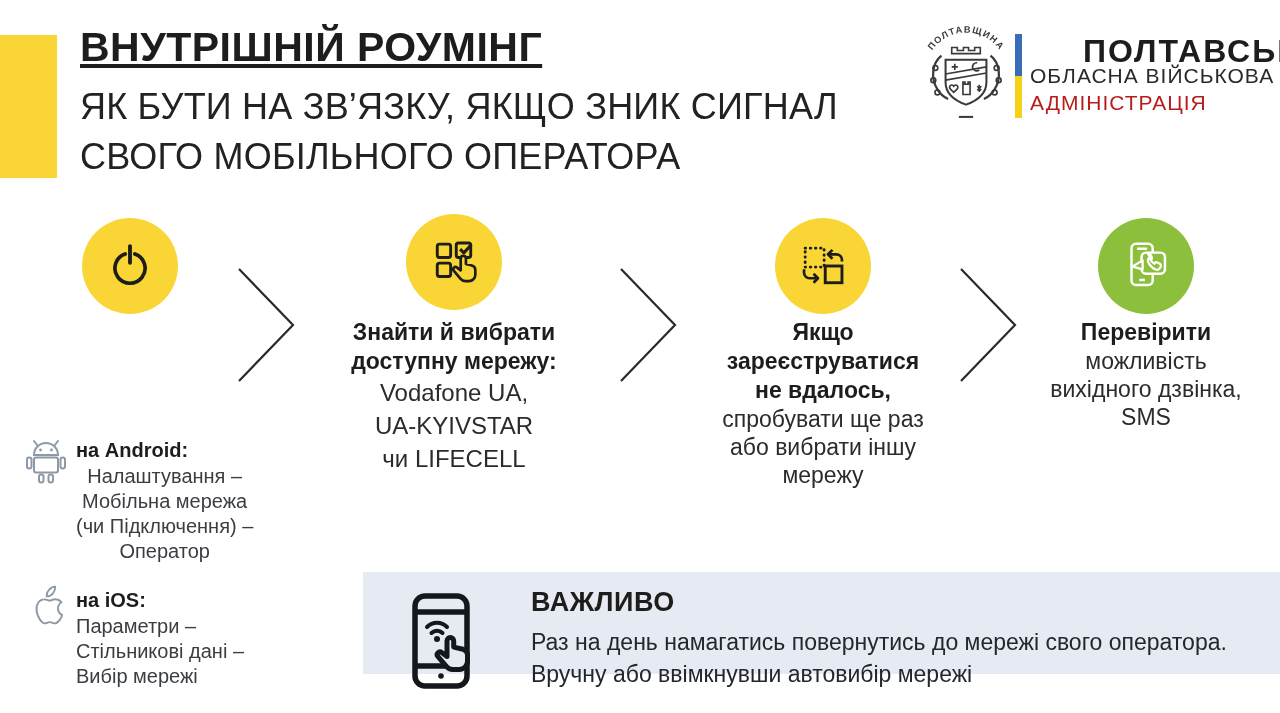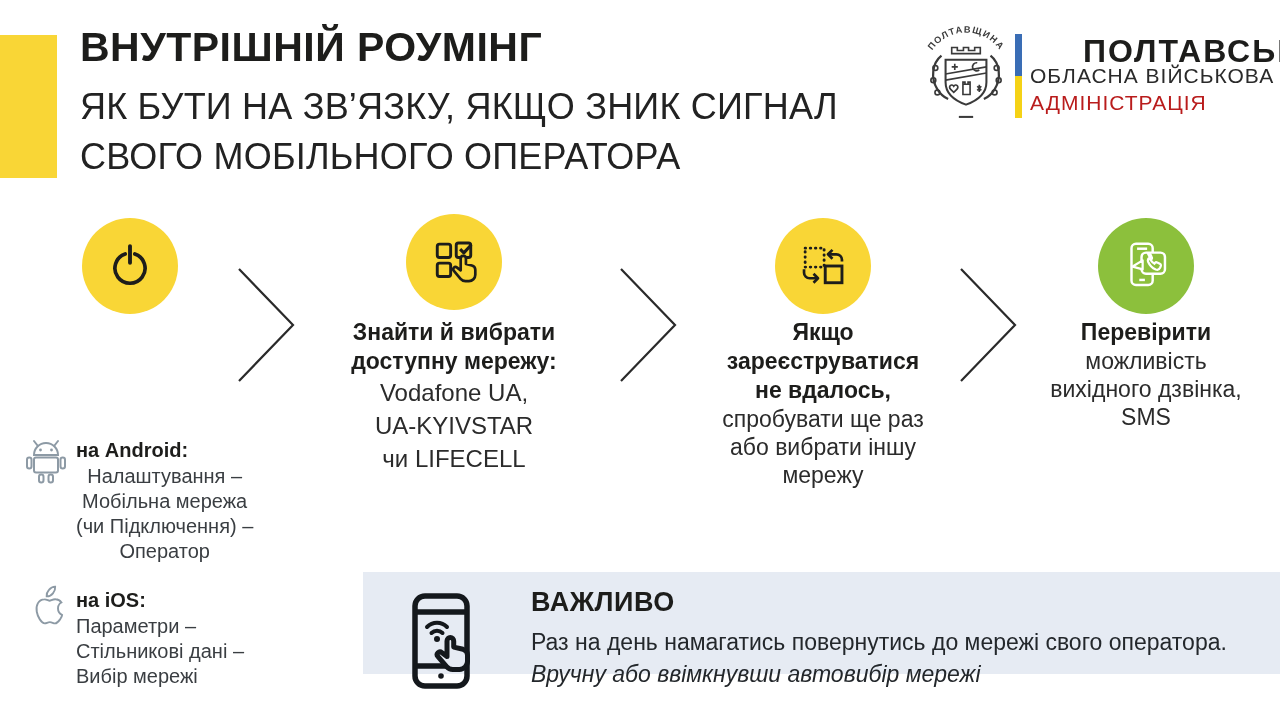--- a/index.html
+++ b/index.html
@@ -2,21 +2,21 @@
 <html><head>
 <meta charset="utf-8">
 <style>
   * { margin:0; padding:0; box-sizing:border-box; }
   html,body { background:#ffffff; }
   body { font-family:"Liberation Sans", sans-serif; color:#1d1d1b; }
   .canvas { position:relative; width:1280px; height:713px; background:#ffffff; overflow:hidden; }
 
   
   .yellow-band { position:absolute; left:0; top:35px; width:57px; height:143px; }
-  .page-title { position:absolute; left:80px; top:24px; font-size:41px; font-weight:bold; letter-spacing:.5px; white-space:nowrap; }
+  .page-title { position:absolute; left:80px; top:24px; font-size:41px; font-weight:bold; letter-spacing:.5px; white-space:nowrap;text-decoration:underline; }
   .subtitle { position:absolute; left:80px; font-size:36px; font-weight:400; letter-spacing:.2px; white-space:nowrap; color:#222; }
   .subtitle.l1 { top:86px; }
   .subtitle.l2 { top:136px; }
 
   
   .emblem { position:absolute; left:918px; top:18px; width:96px; height:110px; }
   .flag-bar { position:absolute; left:1015px; top:34px; width:7px; height:84px; display:flex; flex-direction:column; }
   .flag-bar .half { flex:1; }
   .org-name { position:absolute; left:1083px; top:33px; font-size:32px; font-weight:bold; letter-spacing:2px; white-space:nowrap; }
   .org-l2 { position:absolute; left:1030px; top:64px; font-size:21px; letter-spacing:1px; white-space:nowrap; color:#2a2a2a; }
@@ -49,21 +49,21 @@
   .os-label { position:absolute; left:76px; font-size:20px; font-weight:bold; }
   .os-lines { position:absolute; left:76px; font-size:20px; line-height:25px; color:#3a3e42; }
   .android-label { top:439px; } .android-lines { top:464px;text-align:center; }
   .ios-label { top:589px; } .ios-lines { top:614px; }
 
   
   .important { position:absolute; left:363px; top:572px; width:917px; height:102px; }
   .imp-icon { position:absolute; left:40px; top:18px; width:96px; height:104px; }
   .imp-title { position:absolute; left:168px; top:15px; font-size:27px; font-weight:bold; letter-spacing:.5px; }
   .imp-line { position:absolute; left:168px; font-size:23px; color:#23272b; white-space:nowrap; }
-  .imp-l1 { top:57px; } .imp-l2 { top:89px;font-style:italic; }
+  .imp-l1 { top:57px; } .imp-l2 { top:89px; }
 
   svg { display:block; }
 </style>
 </head>
 <body>
 
 <div class="canvas">
 
   <div class="yellow-band" style="background-color: rgb(249, 214, 54);"></div>
   <div class="page-title">ВНУТРІШНІЙ РОУМІНГ</div>

